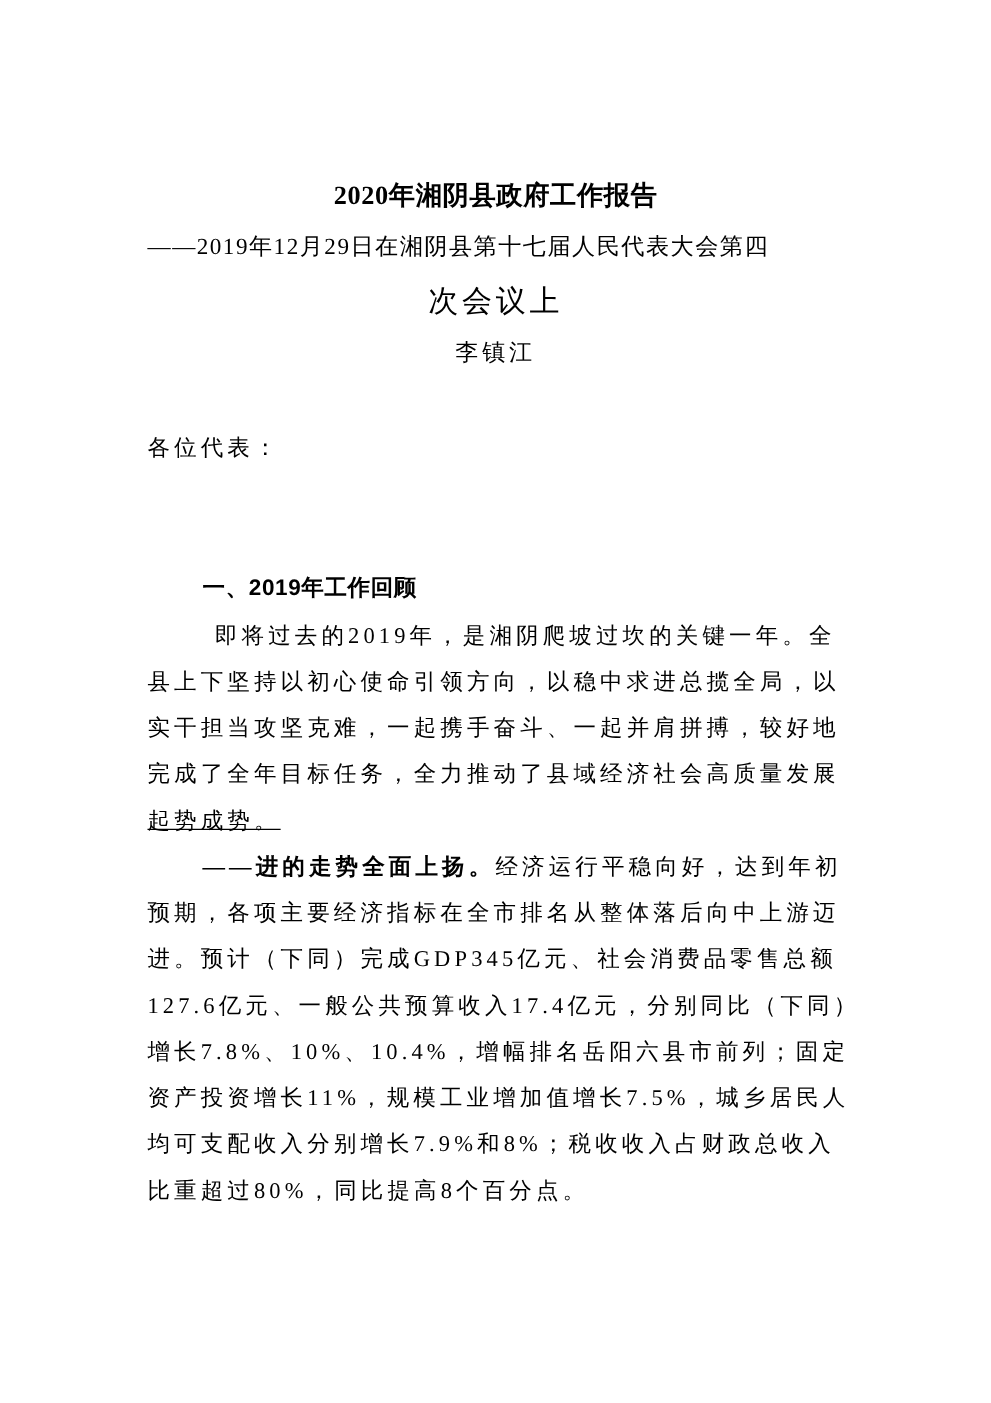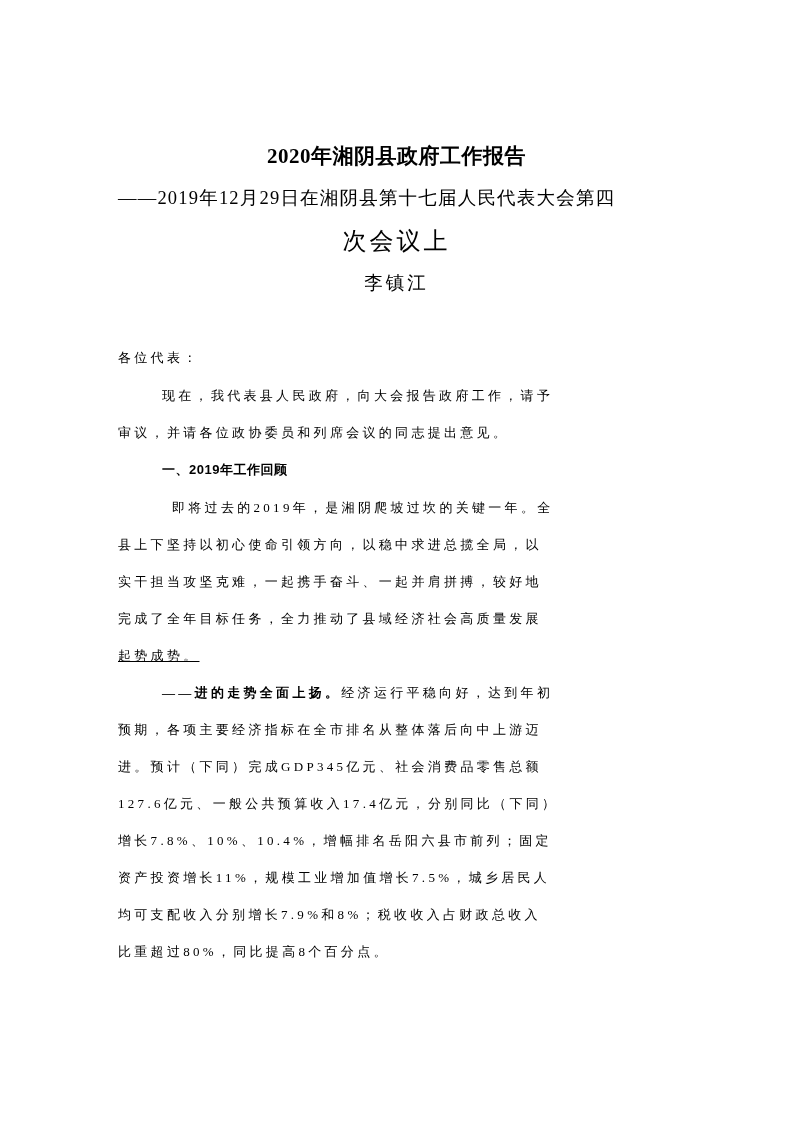--- a/index.html
+++ b/index.html
@@ -9,40 +9,38 @@
   .title { position: absolute; left: 0; width: 793px; top: 138px; text-align: center;
            font-family: "Liberation Serif", "DejaVu Serif", serif; font-weight: bold; font-size: 21px;
            letter-spacing: 0.5px; line-height: 36px; }
   .subtitle { position: absolute; left: 118px; width: 560px; top: 180px;
               font-size: 18.5px; line-height: 36px; letter-spacing: 1.2px;
               font-family: "Liberation Serif", "DejaVu Serif", serif; }
   .subtitle2 { position: absolute; left: 0; width: 793px; top: 223px; text-align: center;
                font-size: 24px; line-height: 36px; letter-spacing: 3px; }
   .author { position: absolute; left: 0; width: 793px; top: 265px; text-align: center;
             font-size: 18.5px; line-height: 36px; letter-spacing: 3px; }
-  .line { position: absolute; left: 118px; width: 560px; font-size: 13px; line-height: 36px;
+  .line { position: absolute; left: 118px; width: 560px; font-size: 18px; line-height: 36px;
           white-space: nowrap; letter-spacing: 3.3px; text-align: justify;
           font-family: "Liberation Serif", "DejaVu Serif", serif; }
   .indent { left: 162px; width: 516px; }
   .heading { font-family: "Liberation Sans", "DejaVu Sans", sans-serif; font-weight: bold; letter-spacing: 0.5px; }
   .b { font-weight: bold; }
 </style>
 </head>
 <body>
 
 <div class="page">
   <div class="title">2020年湘阴县政府工作报告</div>
   <div class="subtitle">——2019年12月29日在湘阴县第十七届人民代表大会第四</div>
   <div class="subtitle2">次会议上</div>
   <div class="author">李镇江</div>
 
   <div class="line" style="top:340px;">各位代表：</div>
 
-  <div class="line indent" style="top:378px;">现在，我代表县人民政府，向大会报告政府工作，请予</div>
-  <div class="line" style="top:415px;">审议，并请各位政协委员和列席会议的同志提出意见。</div>
 
   <div class="line indent heading" style="top:452px;">一、2019年工作回顾</div>
 
   <div class="line" style="top:490px; left:172px; width:506px;">即将过去的2019年，是湘阴爬坡过坎的关键一年。全</div>
   <div class="line" style="top:527px;">县上下坚持以初心使命引领方向，以稳中求进总揽全局，以</div>
   <div class="line" style="top:564px;">实干担当攻坚克难，一起携手奋斗、一起并肩拼搏，较好地</div>
   <div class="line" style="top:601px;">完成了全年目标任务，全力推动了县域经济社会高质量发展</div>
   <div class="line" style="top:638px;text-decoration:underline;">起势成势。</div>
 
   <div class="line indent" style="top:675px;">

